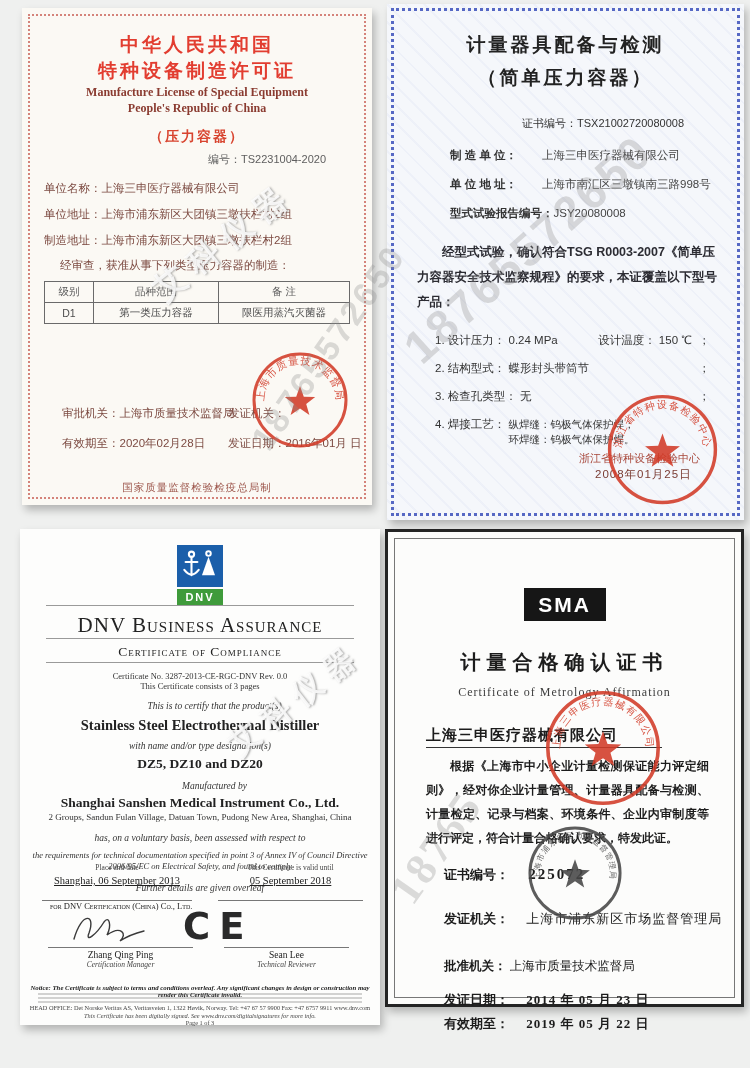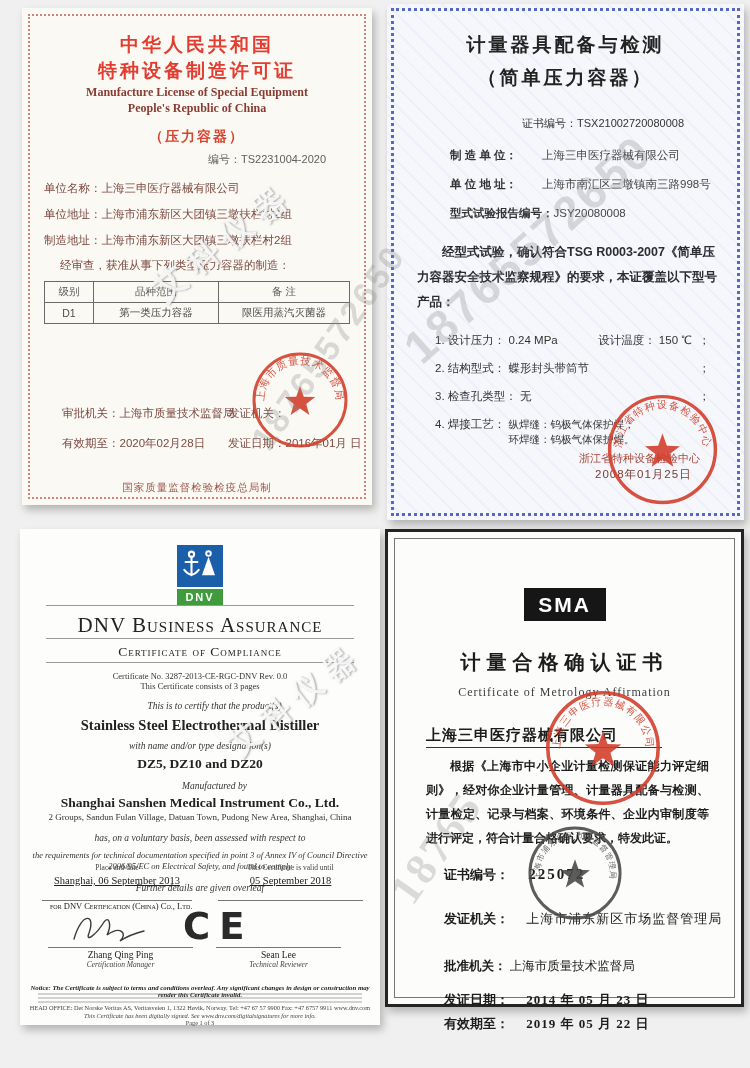--- a/index.html
+++ b/index.html
@@ -85,21 +85,21 @@
   .c3-signs .colR{left:198px;width:145px;}
   .c3-signs .slbl{font-size:7.5px;color:#444;}
   .c3-signs .sval{font-size:10.5px;border-bottom:1px solid #777;padding-bottom:14px;margin-top:3px;text-decoration:underline;}
   .c3-for{position:absolute;top:372px;left:30px;font-variant:small-caps;font-size:8.5px;}
   .c3-ce{position:absolute;top:376px;left:163px;font-family:"DejaVu Sans",sans-serif;font-weight:bold;font-size:37px;letter-spacing:9px;color:#2a2a2a;}
   .c3-sig{position:absolute;top:378px;left:46px;}
   .c3-names{position:absolute;top:418px;left:0;width:100%;}
   .c3-names .nm{border-top:1px solid #777;padding-top:2px;font-size:9.5px;}
   .c3-names .tt{font-style:italic;font-size:7.5px;color:#444;}
   .c3-names .colL{position:absolute;left:28px;width:145px;}
-  .c3-names .colR{position:absolute;left:196px;width:125px;text-align:center;}
+  .c3-names .colR{position:absolute;left:204px;width:125px;text-align:center;}
   .c3-notice{position:absolute;top:455px;left:10px;right:10px;font-size:6.8px;font-weight:bold;font-style:italic;color:#222;}
   .c3-bars{position:absolute;top:464px;left:18px;right:18px;}
   .c3-bars i{display:block;height:2px;background:rgba(60,60,60,.22);margin-bottom:2px;}
   .c3-tiny{position:absolute;left:8px;right:8px;text-align:center;font-size:6.3px;color:#444;line-height:7.5px;}
   .c3-ho{top:475px;}.c3-dg{top:483px;font-style:italic;}.c3-pg{top:490px;}
 
   
   .c4{left:385px;top:529px;width:359px;height:478px;background:#fcfcfb;border:3px solid #242424;}
   .c4-innerline{position:absolute;inset:6px;border:1px solid #777;pointer-events:none;}
   .c4 .inner{position:absolute;inset:0;font-family:"Liberation Serif",serif;color:#1c1c1c;}

